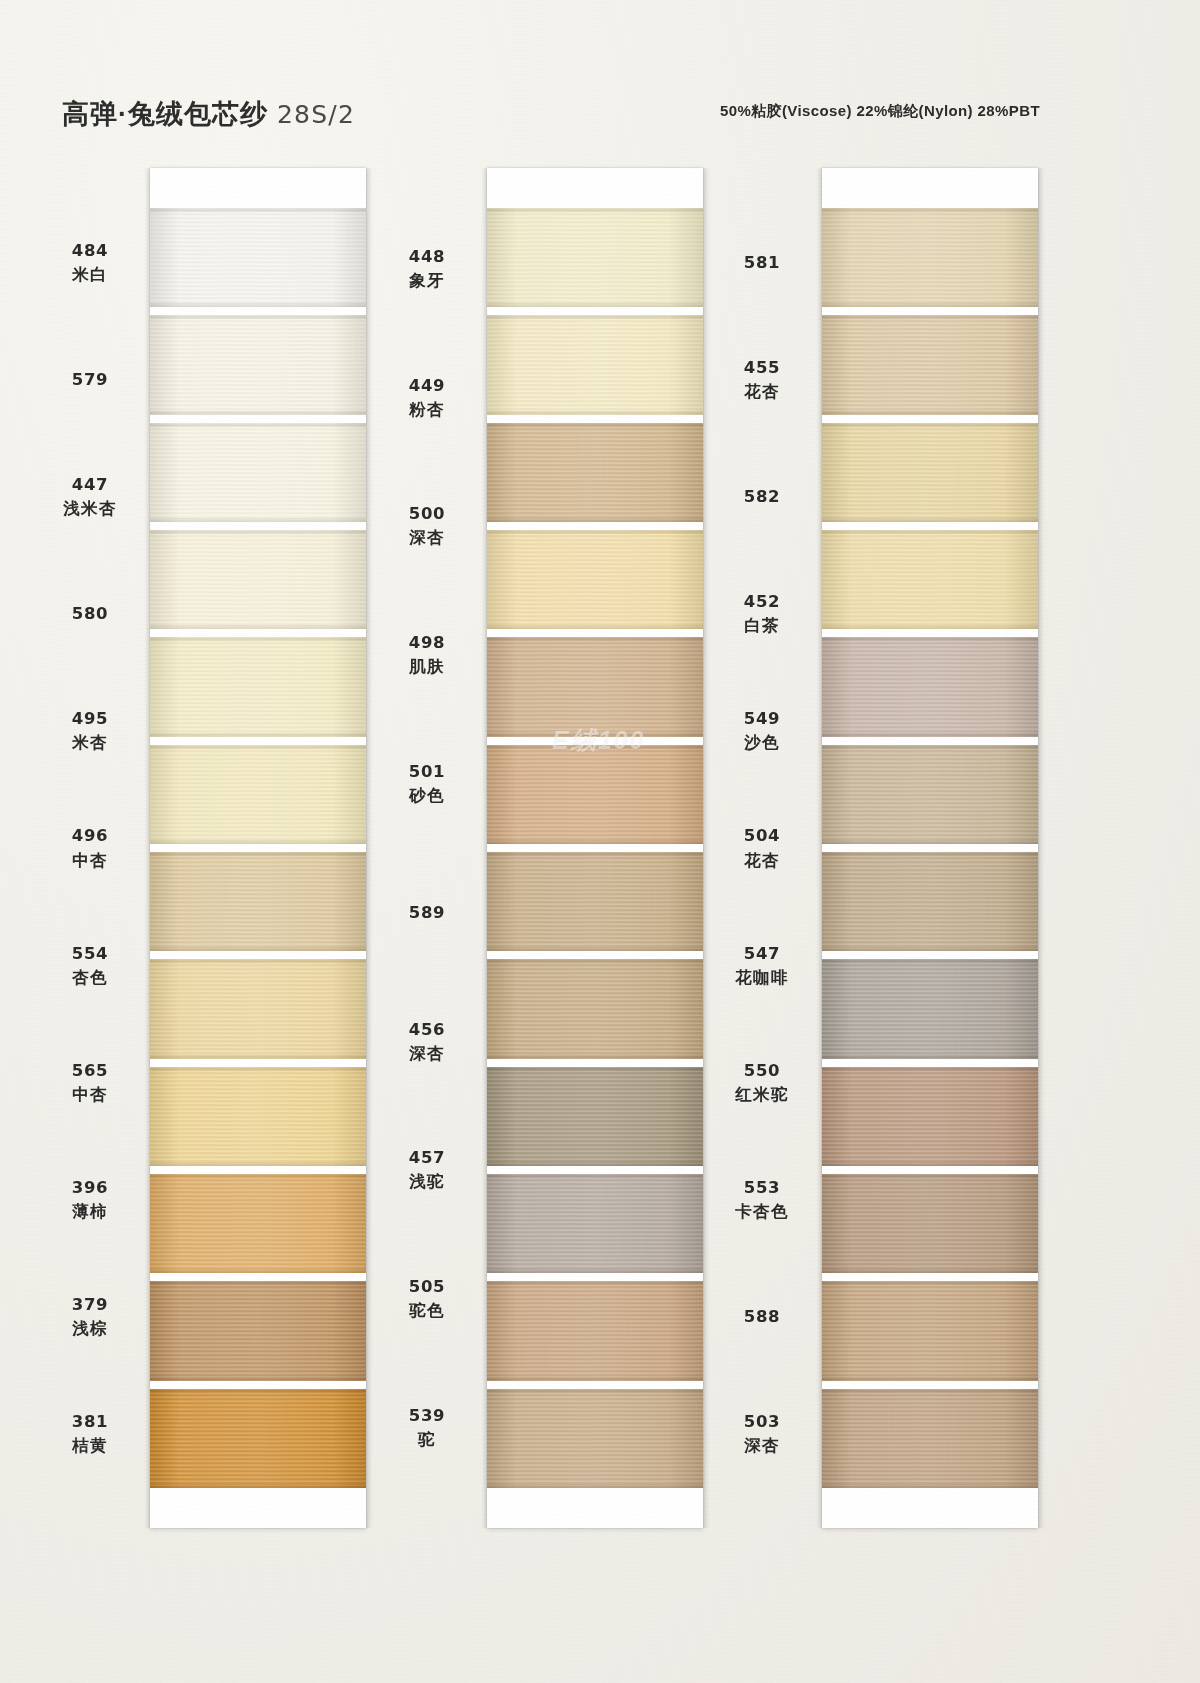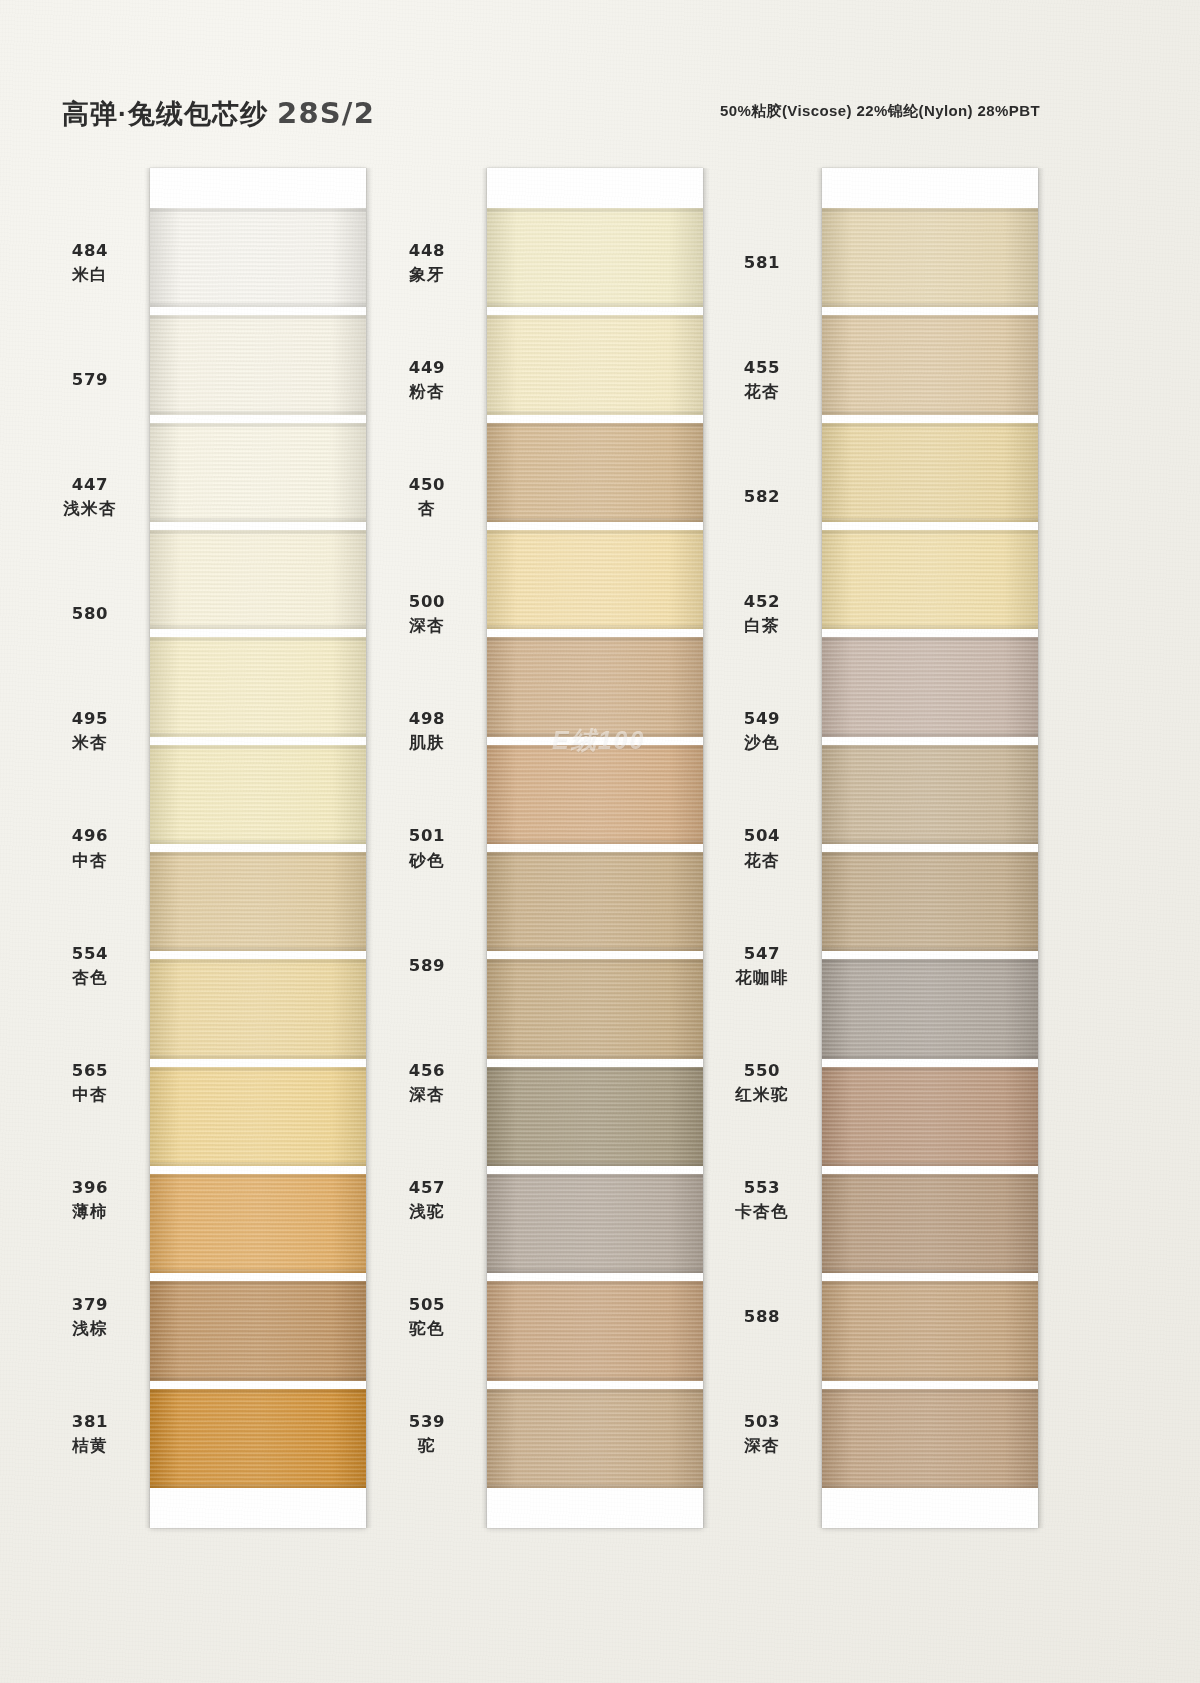--- a/index.html
+++ b/index.html
@@ -39,22 +39,22 @@
     font-weight: 700;
     color: #2e2e2e;
     letter-spacing: .5px;
     white-space: nowrap;
     display: flex;
     align-items: baseline;
     gap: 9px;
   }
   .title .cn { font-weight: 700; font-size: 27px; letter-spacing: 1px; }
   .title .spec {
-    font-weight: 700;
-    font-size: 29px;
+    font-weight: 400;
+    font-size: 25px;
     color: #4a4a4a;
     letter-spacing: 1.2px;
     font-family: "DejaVu Sans", sans-serif;
   }
   .composition {
     position: absolute;
     right: 160px; top: 6px;
     font-size: 15px;
     font-weight: 700;
     color: #2c2c2c;
@@ -250,24 +250,20 @@
     <div class="lb-inner" id="labels-1">
         <div class="label">
           <div class="code">448</div>
           <div class="name">象牙</div>
         </div>
         <div class="label">
           <div class="code">449</div>
           <div class="name">粉杏</div>
         </div>
         <div class="label">
-          <div class="code">450</div>
-          <div class="name">杏</div>
-        </div>
-        <div class="label">
           <div class="code">500</div>
           <div class="name">深杏</div>
         </div>
         <div class="label">
           <div class="code">498</div>
           <div class="name">肌肤</div>
         </div>
         <div class="label">
           <div class="code">501</div>
           <div class="name">砂色</div>

